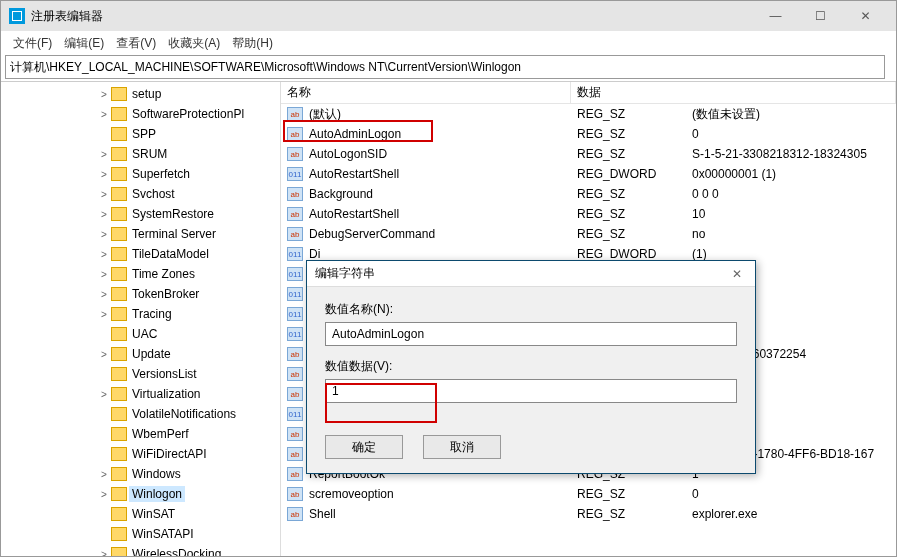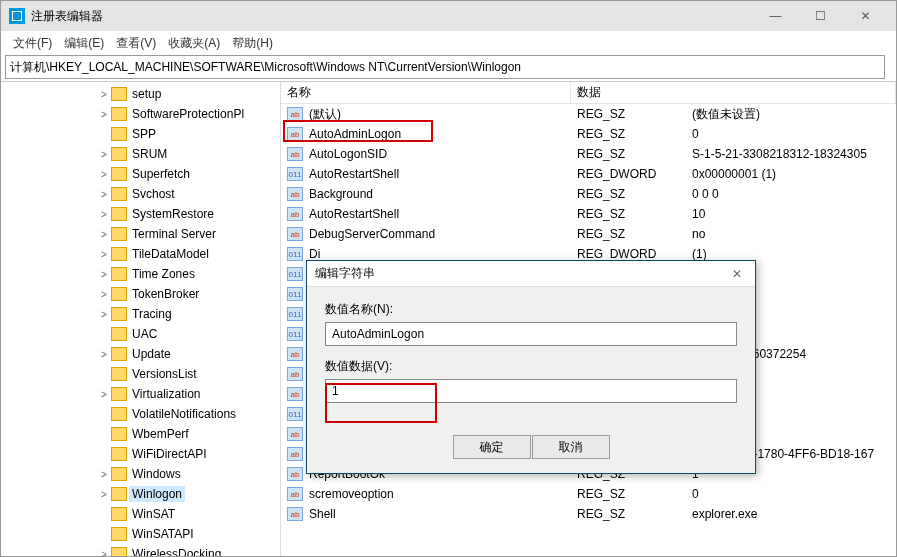--- a/index.html
+++ b/index.html
@@ -30,21 +30,21 @@
 .vicon.bin{color:#3366cc}
 .vrow .c2,.vrow .c3{padding-left:6px}
 .hl{position:absolute;border:2px solid #d00000;pointer-events:none}
 .dialog{position:absolute;left:306px;top:260px;width:450px;background:#f0f0f0;border:1px solid #0c4a6e;box-shadow:2px 2px 8px rgba(0,0,0,.3)}
 .dlg-title{height:26px;background:#fff;display:flex;align-items:center;padding:0 8px;border-bottom:1px solid #ddd}
 .dlg-title .t{flex:1}
 .dlg-close{width:20px;text-align:center;color:#666}
 .dlg-body{padding:14px 18px}
 .dlg-body label{display:block;margin-bottom:4px;font-size:12px}
 .dlg-body input{width:100%;height:24px;border:1px solid #888;padding:0 6px;margin-bottom:12px;font-size:12px;background:#fff}
-.dlg-btns{display:flex;justify-content:center;gap:1px;padding:6px 18px 14px}
+.dlg-btns{display:flex;justify-content:flex-start;gap:20px;padding:6px 18px 14px}
 .dlg-btns button{width:78px;height:24px;border:1px solid #999;background:#e9e9e9;font-size:12px}
 .hl-val{position:absolute;border:2px solid #d00000;left:325px;top:383px;width:112px;height:40px;pointer-events:none}
 </style>
 </head>
 <body>
 
 <div class="titlebar">
   <div class="appicon"></div>
   <div class="title">注册表编辑器</div>
   <div class="winbtns">

